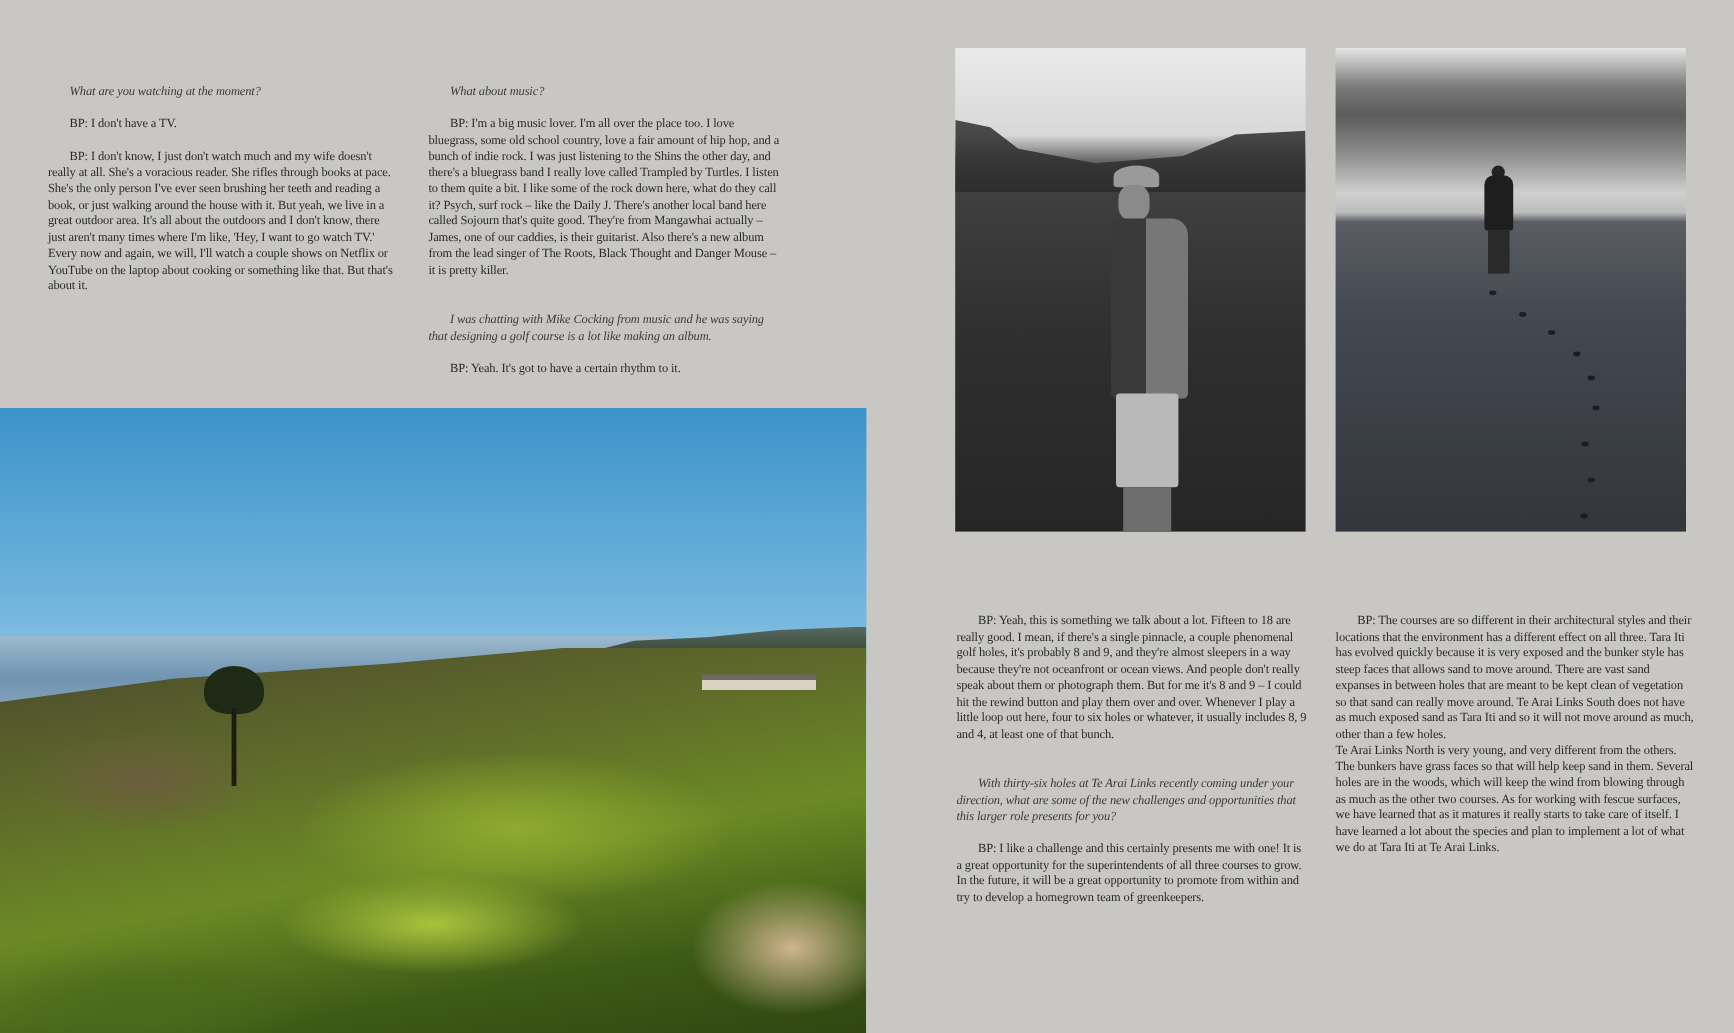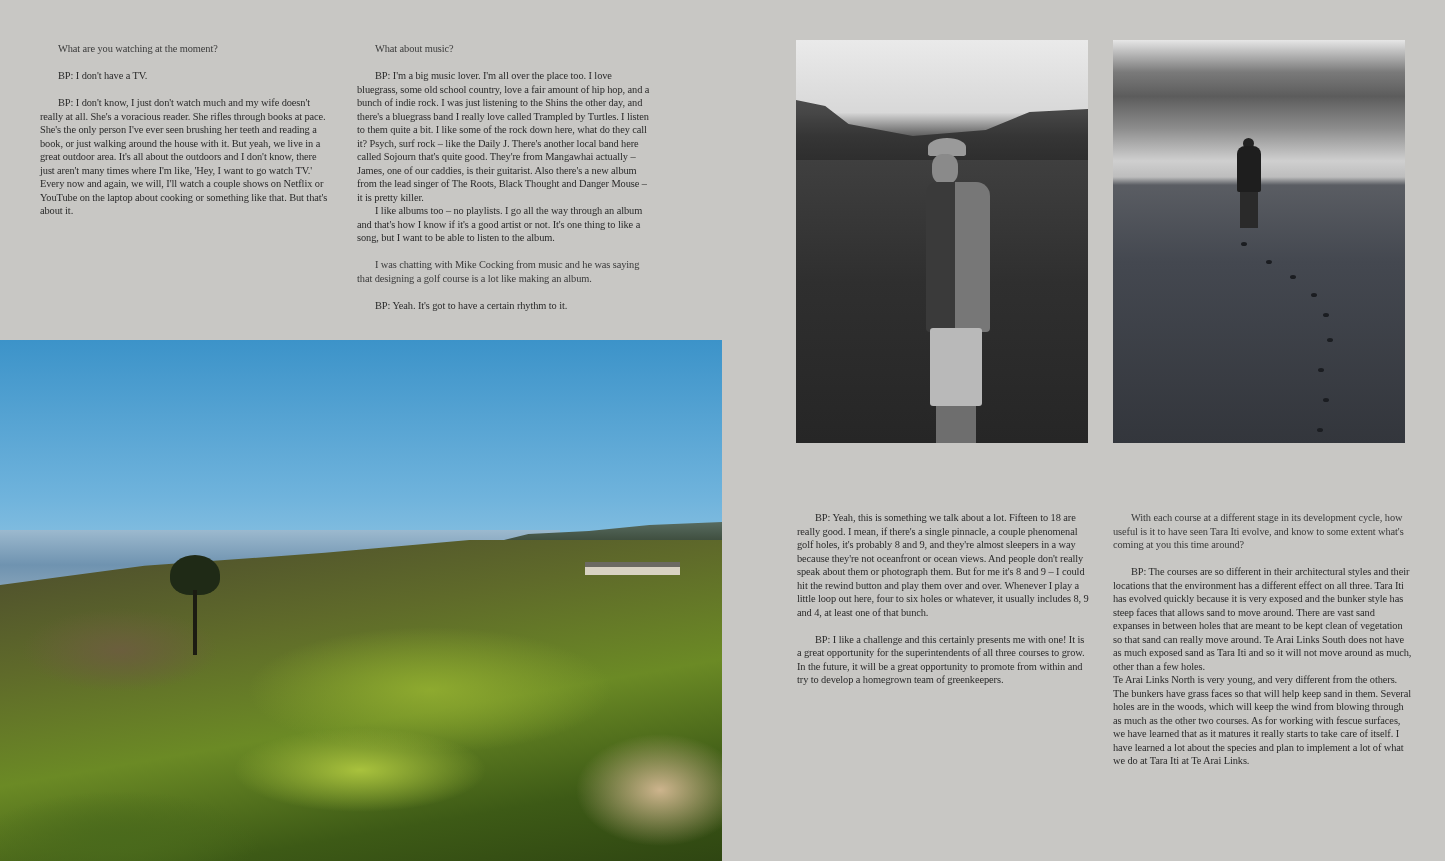--- a/index.html
+++ b/index.html
@@ -10,21 +10,21 @@
       color: #2a2a2a;
       position: relative;
     }
     .col {
       position: absolute;
       font-size: 10.4px;
       line-height: 13.5px;
       letter-spacing: -0.1px;
     }
     .col p { margin: 0; }
-    .col .q { color: #3a3a3a; text-indent: 18px; margin-bottom: 13.5px; }
+    .col .q { font-style: italic; color: #3a3a3a; text-indent: 18px; margin-bottom: 13.5px; margin-top: 28px; }
     .col .a { text-indent: 18px; margin-bottom: 13.5px; }
     .col .a.noindent { text-indent: 0; }
 
     #col1 { left: 40px; top: 42px; width: 290px; }
     #col2 { left: 357px; top: 42px; width: 296px; }
     #col3 { left: 797px; top: 511px; width: 292px; }
     #col4 { left: 1113px; top: 511px; width: 300px; }
 
     .photo { position: absolute; overflow: hidden; }
 
@@ -110,32 +110,31 @@
 
 <div class="col" id="col1">
   <p class="q">What are you watching at the moment?</p>
   <p class="a">BP: I don't have a TV.</p>
   <p class="a">BP: I don't know, I just don't watch much and my wife doesn't really at all. She's a voracious reader. She rifles through books at pace. She's the only person I've ever seen brushing her teeth and reading a book, or just walking around the house with it. But yeah, we live in a great outdoor area. It's all about the outdoors and I don't know, there just aren't many times where I'm like, 'Hey, I want to go watch TV.' Every now and again, we will, I'll watch a couple shows on Netflix or YouTube on the laptop about cooking or something like that. But that's about it.</p>
 </div>
 
 <div class="col" id="col2">
   <p class="q">What about music?</p>
   <p class="a" style="margin-bottom:0">BP: I'm a big music lover. I'm all over the place too. I love bluegrass, some old school country, love a fair amount of hip hop, and a bunch of indie rock. I was just listening to the Shins the other day, and there's a bluegrass band I really love called Trampled by Turtles. I listen to them quite a bit. I like some of the rock down here, what do they call it? Psych, surf rock – like the Daily J. There's another local band here called Sojourn that's quite good. They're from Mangawhai actually – James, one of our caddies, is their guitarist. Also there's a new album from the lead singer of The Roots, Black Thought and Danger Mouse – it is pretty killer.</p>
-  <p class="a">I like albums too – no playlists. I go all the way through an album and that's how I know if it's a good artist or not. It's one thing to like a song, but I want to be able to listen to the album.</p>
   <p class="q">I was chatting with Mike Cocking from music and he was saying that designing a golf course is a lot like making an album.</p>
   <p class="a">BP: Yeah. It's got to have a certain rhythm to it.</p>
 </div>
 
 <div class="col" id="col3">
   <p class="a">BP: Yeah, this is something we talk about a lot. Fifteen to 18 are really good. I mean, if there's a single pinnacle, a couple phenomenal golf holes, it's probably 8 and 9, and they're almost sleepers in a way because they're not oceanfront or ocean views. And people don't really speak about them or photograph them. But for me it's 8 and 9 – I could hit the rewind button and play them over and over. Whenever I play a little loop out here, four to six holes or whatever, it usually includes 8, 9 and 4, at least one of that bunch.</p>
+  <p class="q">With thirty-six holes at Te Arai Links recently coming under your direction, what are some of the new challenges and opportunities that this larger role presents for you?</p>
   <p class="a">BP: I like a challenge and this certainly presents me with one! It is a great opportunity for the superintendents of all three courses to grow. In the future, it will be a great opportunity to promote from within and try to develop a homegrown team of greenkeepers.</p>
 </div>
 
 <div class="col" id="col4">
-  <p class="q">With each course at a different stage in its development cycle, how useful is it to have seen Tara Iti evolve, and know to some extent what's coming at you this time around?</p>
   <p class="a" style="margin-bottom:0">BP: The courses are so different in their architectural styles and their locations that the environment has a different effect on all three. Tara Iti has evolved quickly because it is very exposed and the bunker style has steep faces that allows sand to move around. There are vast sand expanses in between holes that are meant to be kept clean of vegetation so that sand can really move around. Te Arai Links South does not have as much exposed sand as Tara Iti and so it will not move around as much, other than a few holes.</p>
   <p class="a noindent">Te Arai Links North is very young, and very different from the others. The bunkers have grass faces so that will help keep sand in them. Several holes are in the woods, which will keep the wind from blowing through as much as the other two courses. As for working with fescue surfaces, we have learned that as it matures it really starts to take care of itself. I have learned a lot about the species and plan to implement a lot of what we do at Tara Iti at Te Arai Links.</p>
 </div>
 
 <div class="photo" id="photo-landscape" title="Aerial color photo of coastal links golf course with ocean, sand dunes, green fairways and clubhouse">
   <div class="sea"></div>
   <div class="headland"></div>
   <div class="land"></div>
   <div class="tree">
     <div class="canopy"></div>

